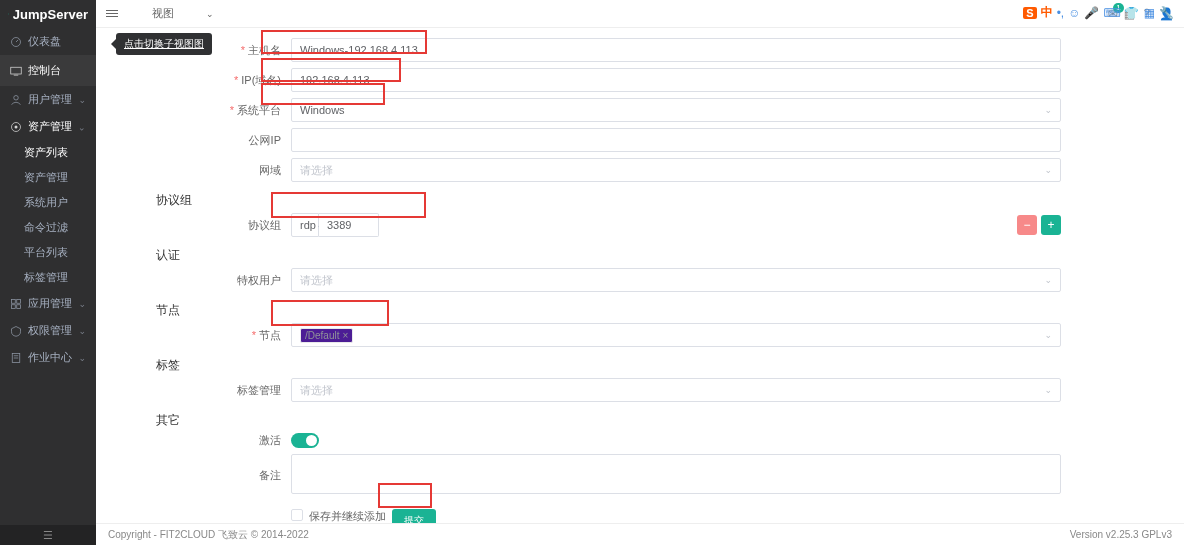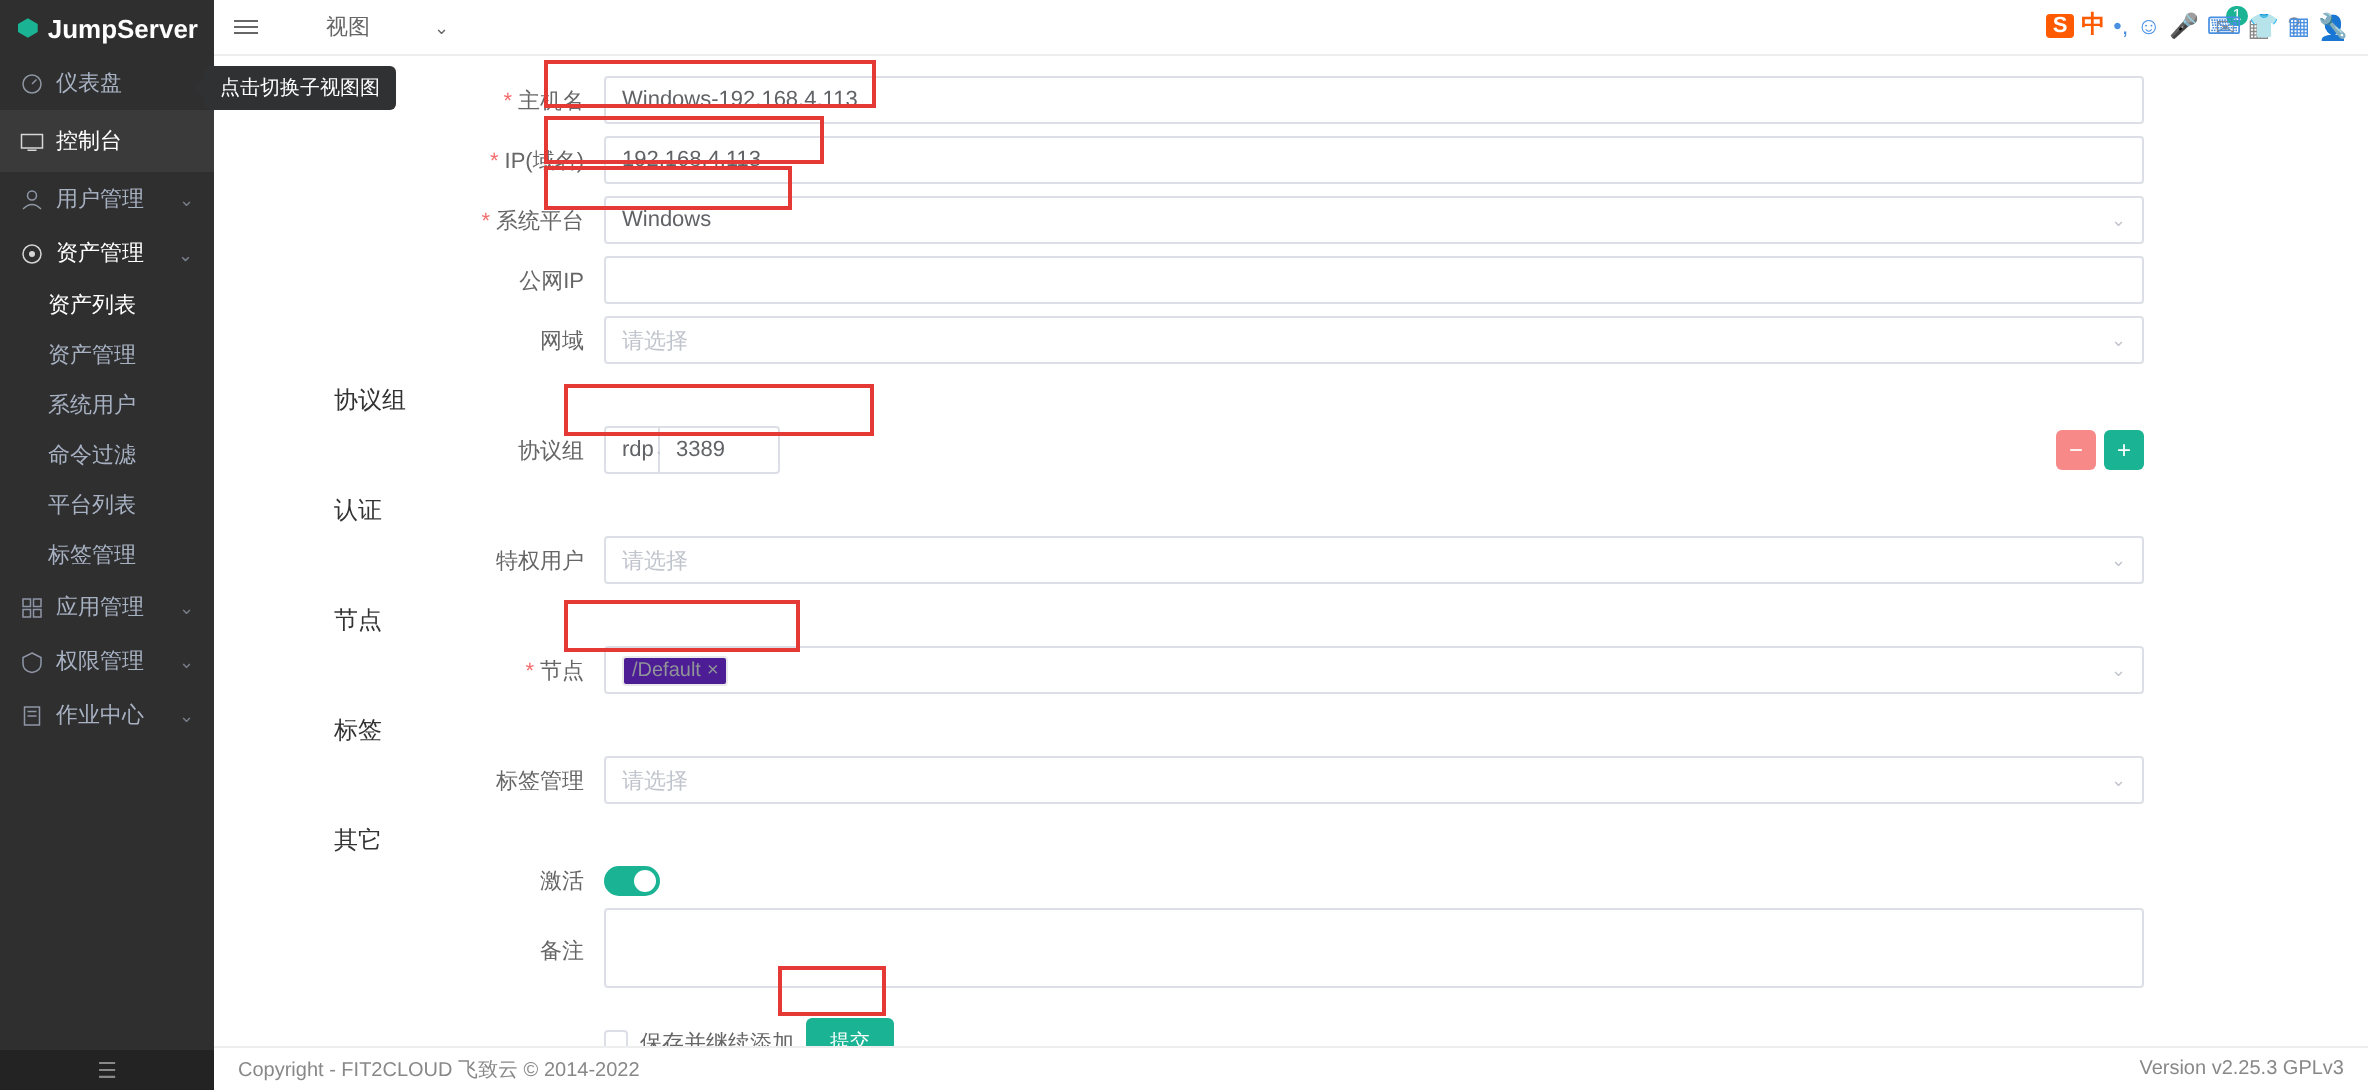--- a/index.html
+++ b/index.html
@@ -1,36 +1,36 @@
 <!DOCTYPE html>
 <html><head>
 <meta charset="utf-8">
 <style>
 * { box-sizing: border-box; margin: 0; padding: 0; }
 body { font-family: "Microsoft YaHei", Arial, sans-serif; font-size: 12px; color: #555; background: #f3f3f4; }
 .app { display: flex; height: 545px; width: 1184px; position: relative; overflow: hidden; }
 
 
-.sidebar { width: 107px; background: #2f2f30; color: #a7b1c2; display: flex; flex-direction: column; }
+.sidebar { width: 96px; background: #2f2f30; color: #a7b1c2; display: flex; flex-direction: column; }
 .logo { height: 28px; display: flex; align-items: center; padding: 0 8px; background: #2f2f30; }
 .logo-icon { width: 16px; height: 16px; margin-right: 4px; }
 .logo-text { color: #fff; font-weight: bold; font-size: 13px; }
 .nav { flex: 1; overflow-y: auto; }
 .nav-item { display: flex; align-items: center; padding: 6px 10px; font-size: 11px; cursor: pointer; position: relative; }
 .nav-item .ico { width: 12px; height: 12px; margin-right: 6px; opacity: 0.8; }
 .nav-item .chev { margin-left: auto; font-size: 9px; opacity: 0.6; }
 .nav-item.console { background: #3a3a3b; color: #fff; padding-top: 8px; padding-bottom: 8px; }
 .nav-item.open .chev { transform: rotate(180deg); }
 .nav-sub { padding-left: 24px; }
 .nav-sub .nav-item { padding: 5px 10px 5px 0; }
 .nav-sub .nav-item.active { color: #fff; }
 .bottom-toggle { height: 20px; background: #232324; display: flex; align-items: center; justify-content: center; cursor: pointer; color: #888; font-size: 11px; }
 
 
-.tooltip { position: absolute; left: 102px; top: 33px; background: #303133; color: #fff; font-size: 10px; padding: 4px 8px; border-radius: 3px; z-index: 100; }
+.tooltip { position: absolute; left: 116px; top: 33px; background: #303133; color: #fff; font-size: 10px; padding: 4px 8px; border-radius: 3px; z-index: 100; text-decoration: underline; }
 .tooltip::before { content: ""; position: absolute; left: -5px; top: 50%; transform: translateY(-50%); border: 5px solid transparent; border-right-color: #303133; border-left: none; }
 
 
 .main { flex: 1; display: flex; flex-direction: column; background: #fff; position: relative; }
 .topbar { height: 28px; border-bottom: 1px solid #eee; display: flex; align-items: center; padding: 0 10px; font-size: 11px; }
 .topbar .view-switch { display: flex; align-items: center; cursor: pointer; color: #666; gap: 28px; }
 .topbar .burger { width: 12px; margin-right: 6px; display: inline-flex; flex-direction: column; gap: 2px; }
 .topbar .burger span { height: 1px; background: #666; }
 .topbar .right-icons { margin-left: auto; display: flex; align-items: center; gap: 6px; }
 .topbar .right-icons .ti { position: relative; color: #888; font-size: 12px; cursor: pointer; }
@@ -56,21 +56,21 @@
 .btn-sq.minus { background: #f78989; }
 .btn-sq.plus { background: #1ab394; }
 .proto-actions { display: flex; margin-left: auto; }
 
 .node-tag { display: inline-flex; align-items: center; background: #4c1d95; border: 1px solid #e9e9eb; border-radius: 2px; padding: 1px 4px; font-size: 10px; color: #909399; }
 .node-tag .close { margin-left: 3px; font-size: 10px; cursor: pointer; }
 
 .toggle { width: 28px; height: 15px; background: #1ab394; border-radius: 10px; position: relative; cursor: pointer; }
 .toggle::after { content: ""; position: absolute; right: 2px; top: 2px; width: 11px; height: 11px; background: #fff; border-radius: 50%; }
 
-.checkbox-row { display: flex; align-items: center; gap: 6px; margin-left: 175px; margin-top: 12px; }
+.checkbox-row { display: flex; gap: 6px; margin-left: 175px; margin-top: 12px; }
 .checkbox { width: 12px; height: 12px; border: 1px solid #dcdfe6; border-radius: 2px; }
 .btn-submit { background: #1ab394; color: #fff; border: none; padding: 5px 12px; border-radius: 3px; font-size: 10px; cursor: pointer; }
 
 
 .hl { border: 2px solid #e53935; position: absolute; pointer-events: none; z-index: 50; }
 
 
 .footer { height: 22px; border-top: 1px solid #eee; display: flex; align-items: center; padding: 0 12px; font-size: 10px; color: #888; }
 .footer .ver { margin-left: auto; }
 

